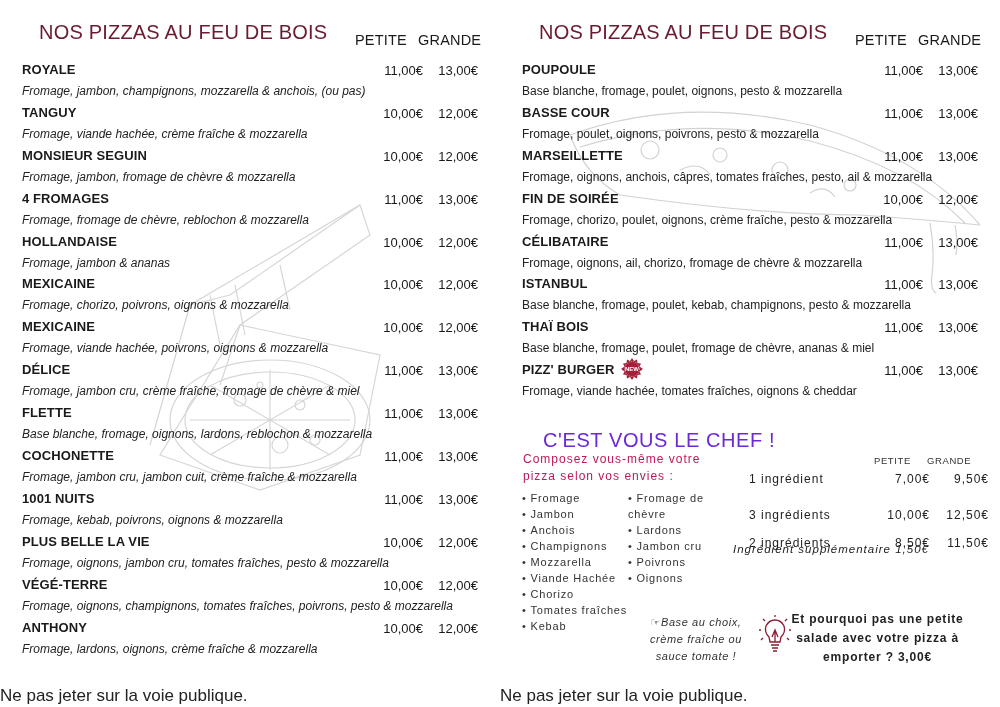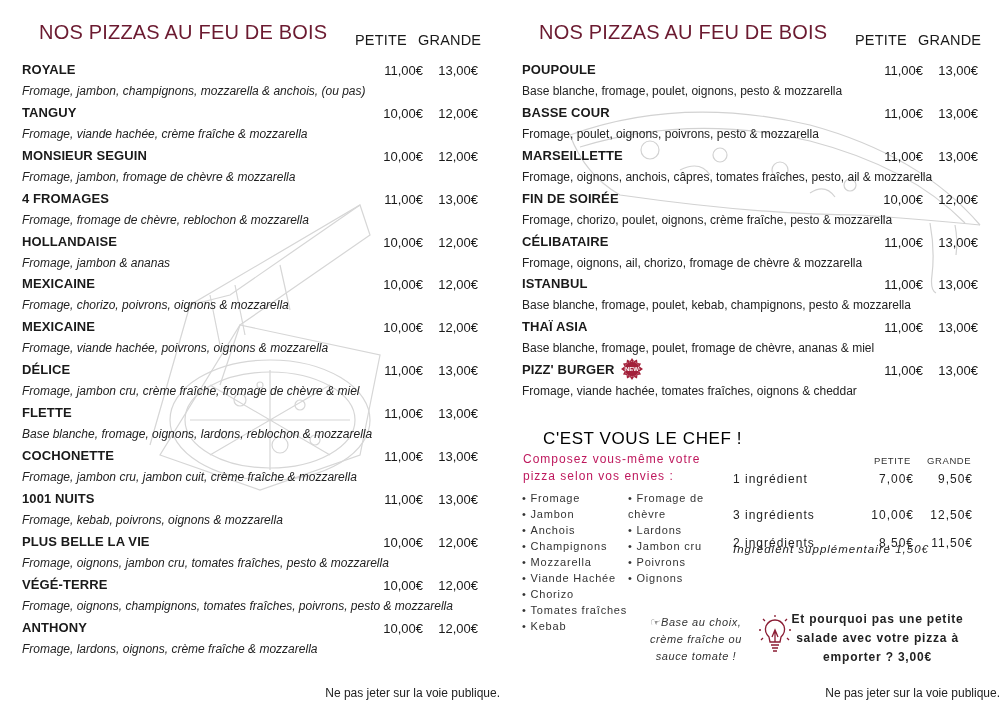--- a/index.html
+++ b/index.html
@@ -39,43 +39,43 @@
     .left .item .desc { font-style: italic; }
 
     .new-badge {
       position: absolute; top: -2px; width: 22px; height: 22px;
       display: flex; align-items: center; justify-content: center;
     }
     .new-badge svg { position: absolute; left: 0; top: 0; }
     .new-badge span { position: relative; font-size: 6px; font-weight: bold; color: #fff; }
 
     .footer {
-      position: absolute; top: 686px; width: 500px; text-align: right;
-      font-size: 12px; color: #222;
+      position: absolute; top: 686px; width: 500px; text-align: left;
+      font-size: 17px; color: #222;
     }
 
     
     .chef-title {
       position: absolute; left: 543px; top: 429px;
-      font-size: 17px; color: #000000; letter-spacing: 0.6px;
+      font-size: 20px; color: #6d28d9; letter-spacing: 0.6px;
     }
     .chef-intro {
       position: absolute; left: 523px; top: 451px; width: 200px;
       font-size: 12px; letter-spacing: 1px; line-height: 17px; color: #be185d;
     }
     .chef-list { position: absolute; top: 490px; font-size: 11px; letter-spacing: 0.8px; line-height: 16px; color: #333; list-style: none; }
     .chef-list.a { left: 522px; width: 108px; }
     .chef-list.b { left: 628px; width: 90px; }
     .chef-list li::before { content: "\2022\00a0"; }
 
     .price-grid { position: absolute; left: 733px; top: 455px; width: 245px; font-size: 12px; letter-spacing: 1px; color: #222; }
     .price-grid .hd { position: absolute; top: 0; font-size: 9.5px; letter-spacing: 0.6px; color: #333; }
     .price-grid .hd.p { left: 141px; }
     .price-grid .hd.g { left: 194px; }
-    .price-grid .row { position: absolute; left: 0; height: 18px; width: 245px; }
+    .price-grid .row { position: absolute; left: 16px; height: 18px; width: 245px; }
     .price-grid .row .lbl { position: absolute; left: 0; }
     .price-grid .row .pp { position: absolute; right: 64px; text-align: right; }
     .price-grid .row .gp { position: absolute; right: 5px; text-align: right; }
 
     .supplement { position: absolute; left: 733px; top: 543px; font-size: 11.5px; font-style: italic; letter-spacing: 1px; color: #222; }
 
     .base-note {
       position: absolute; left: 640px; top: 614px; width: 112px;
       font-size: 11px; line-height: 17px; letter-spacing: 0.6px; text-align: center; color: #333; font-style: italic;
     }
@@ -251,21 +251,21 @@
         <span class="p2">13,00€</span>
         <span class="desc">Fromage, oignons, ail, chorizo, fromage de chèvre &amp; mozzarella</span>
       </div>
     <div class="item">
         <span class="name">ISTANBUL</span>
         <span class="p1">11,00€</span>
         <span class="p2">13,00€</span>
         <span class="desc">Base blanche, fromage, poulet, kebab, champignons, pesto &amp; mozzarella</span>
       </div>
     <div class="item">
-        <span class="name">THAÏ ASIA</span>
+        <span class="name">THAÏ BOIS</span>
         <span class="p1">11,00€</span>
         <span class="p2">13,00€</span>
         <span class="desc">Base blanche, fromage, poulet, fromage de chèvre, ananas &amp; miel</span>
       </div>
     <div class="item">
       <span class="name">PIZZ' BURGER</span>
       <span class="new-badge" style="left:99px;">
         <svg width="22" height="22" viewBox="0 0 22 22">
           <polygon fill="#a3203a" points="11,0 13,3 16,1.5 16.5,5 20,5.5 18.5,8.5 22,11 18.5,13.5 20,16.5 16.5,17 16,20.5 13,19 11,22 9,19 6,20.5 5.5,17 2,16.5 3.5,13.5 0,11 3.5,8.5 2,5.5 5.5,5 6,1.5 9,3"></polygon>
           <circle cx="11" cy="11" r="7.5" fill="none" stroke="#ffffff" stroke-width="0.5" stroke-dasharray="1 1"></circle>

